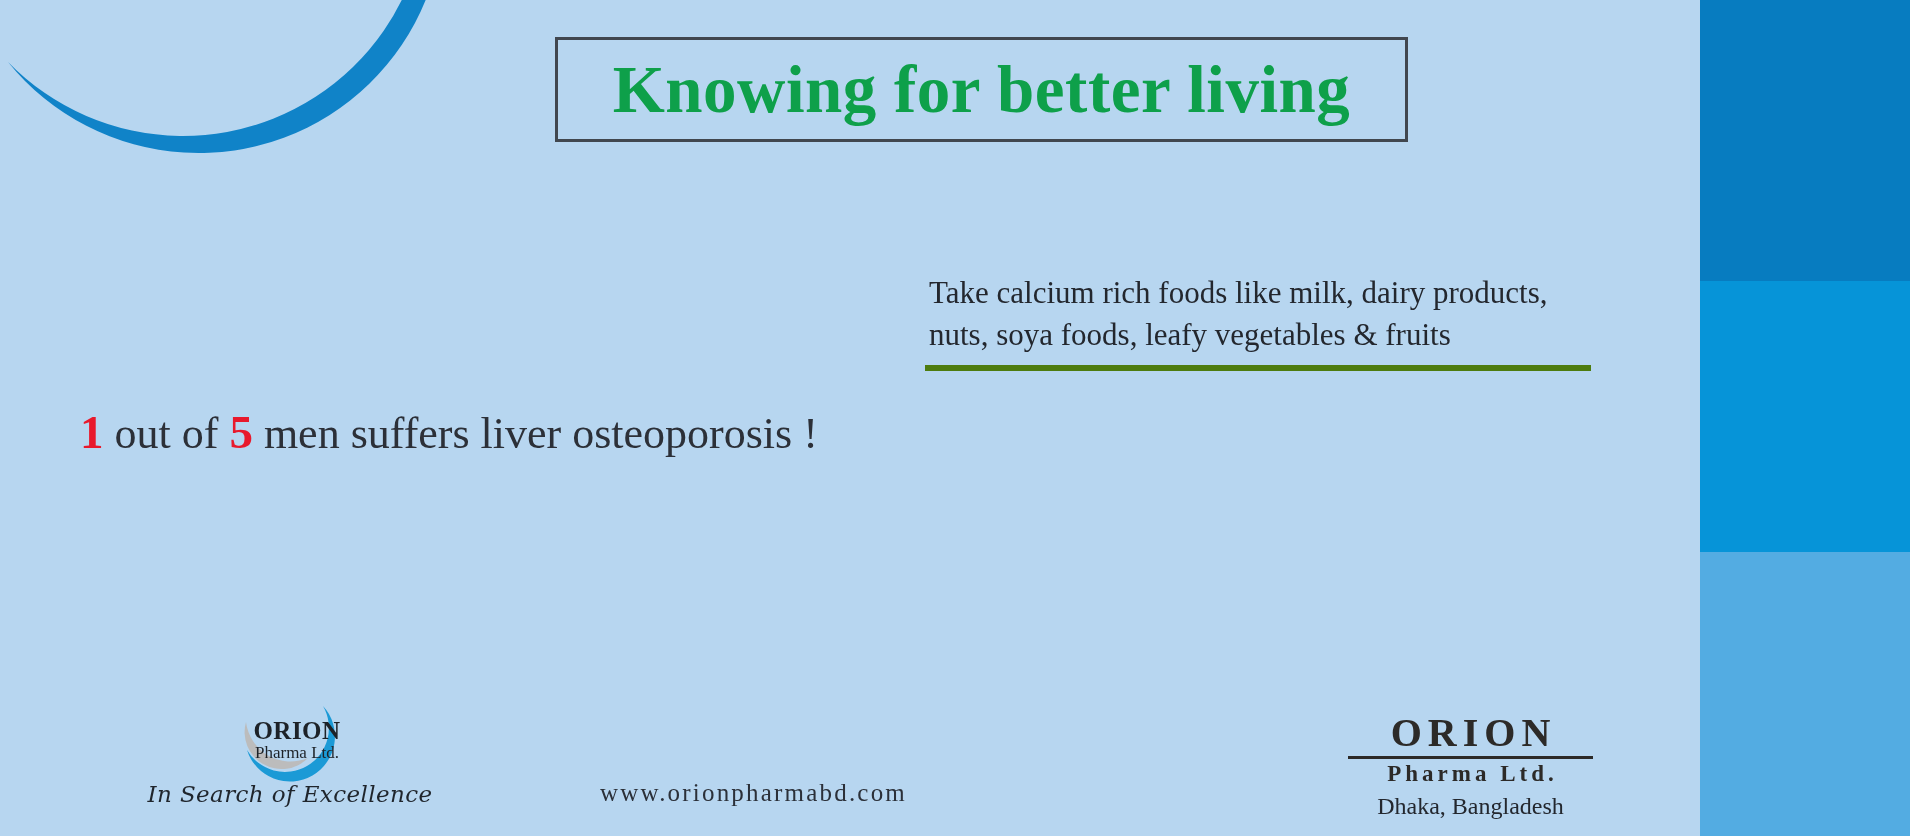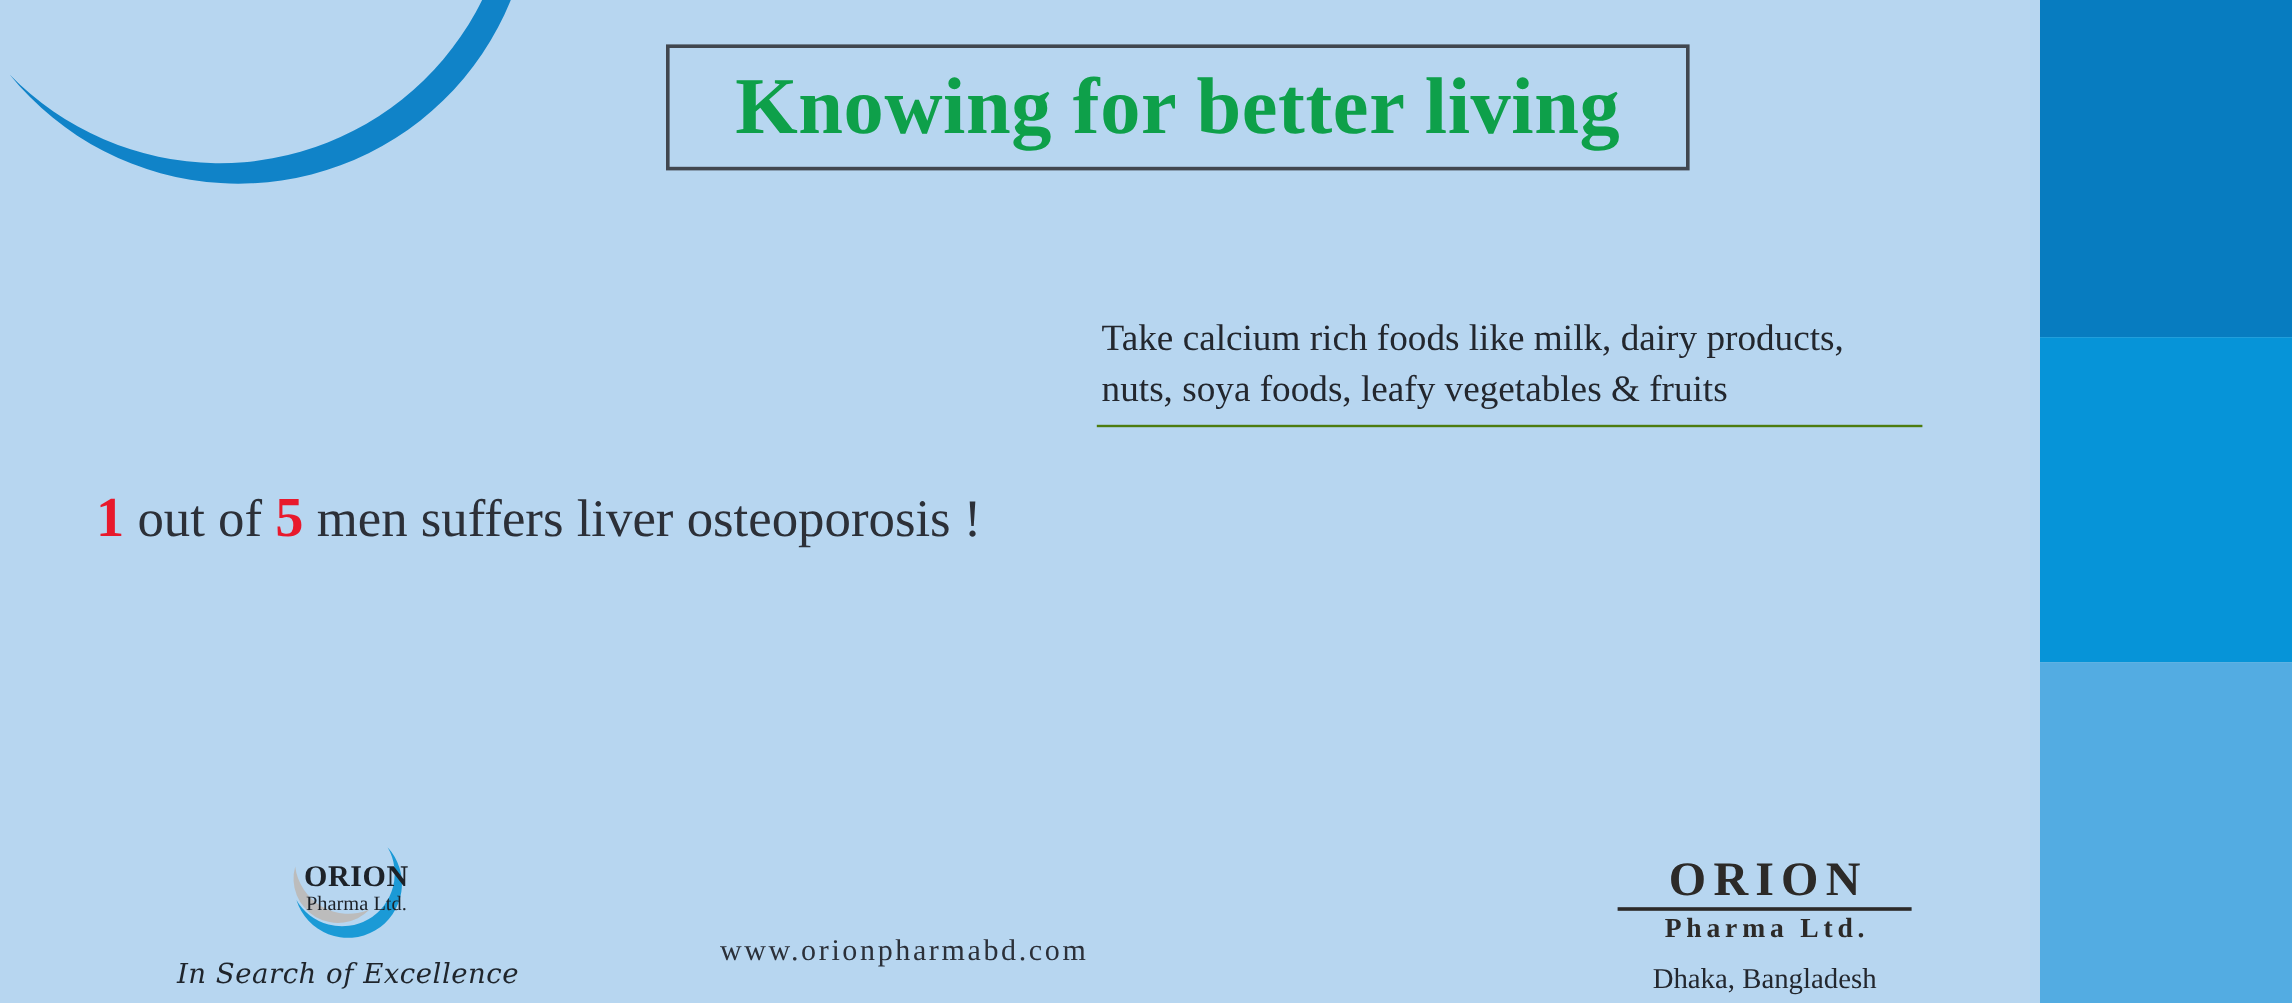--- a/index.html
+++ b/index.html
@@ -80,23 +80,23 @@
   }
 
   
   .tips {
     position: absolute;
     left: 913px;
     top: 256px;
     width: 690px;
   }
   .tip-row {
-    border-bottom: 2px solid #4d7c0f;
+    border-bottom: 6px solid #4d7c0f;
     padding: 0 0 7px 0;
-    margin: 1px;
+    margin: 12px;
   }
   .tip-row:first-child { padding-top: 0; }
   .tip-text {
     display: block;
     color: #23272e;
     font-size: 31px;
     line-height: 1.34;
     padding: 4px 0 3px 4px;
     white-space: pre-wrap;
   }
@@ -134,21 +134,21 @@
   }
   .logo-pharma {
     display: block;
     color: #1d2228;
     font-size: 17px;
     margin-top: 1px;
   }
   .logo-tagline {
     position: absolute;
     left: 0;
-    top: 113px;
+    top: 95px;
     width: 300px;
     text-align: center;
     color: #1f252c;
     font-style: italic;
     font-size: 23px;
     letter-spacing: 0.4px;
     font-family: "DejaVu Serif", "Liberation Serif", serif;
   }
 
   
@@ -193,21 +193,21 @@
     font-size: 23px;
     line-height: 1.1;
     letter-spacing: 4px;
     padding-left: 4px;
   }
   .lr-city {
     display: block;
     color: #23272e;
     font-size: 24px;
     line-height: 1.15;
-    margin-top: 17px;
+    margin-top: 7px;
   }
 </style>
 </head>
 <body>
 
 <div id="slide">
 
   <svg class="corner-swoosh" viewBox="0 0 560 430" xmlns="http://www.w3.org/2000/svg">
     <path d="M470,-40 A245,245 0 1 1 120,300 A215,215 0 0 0 470,-40 Z" fill="#1083c8"></path>
     <path d="M372,-92 A188,188 0 1 1 96,178 A165,165 0 0 0 372,-92 Z" fill="#c0c1c3"></path>

